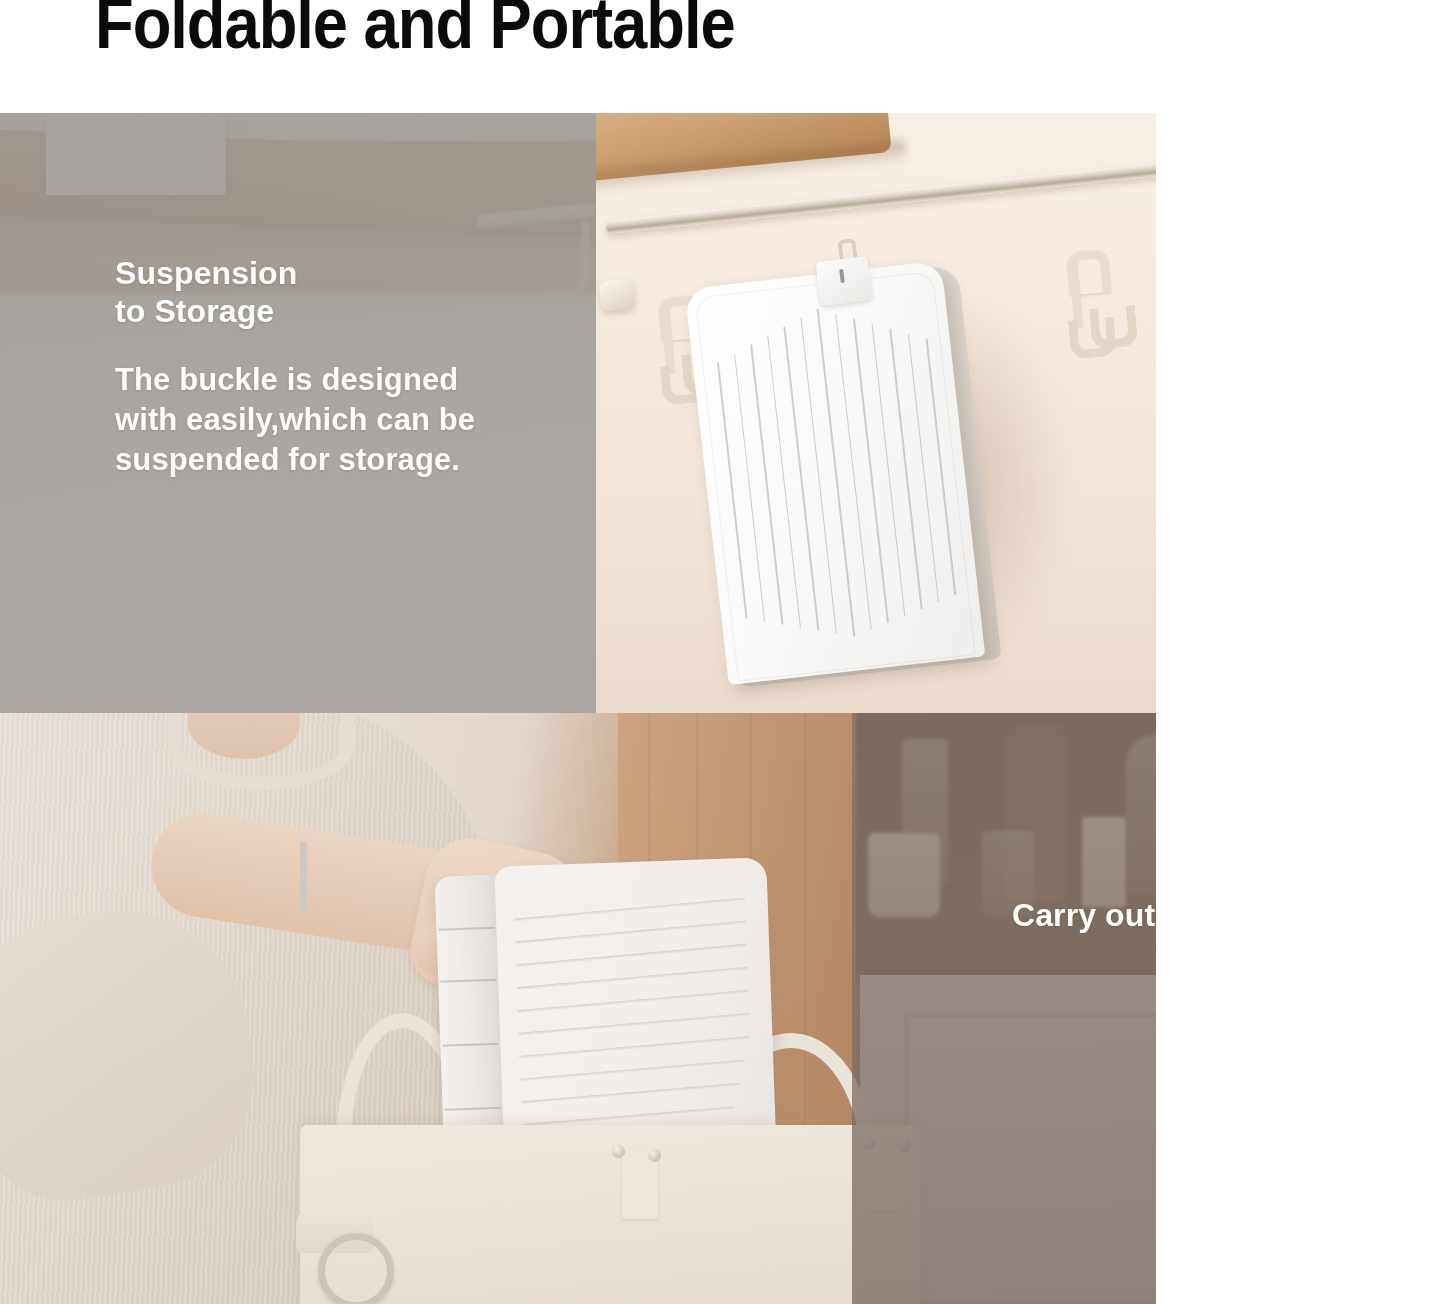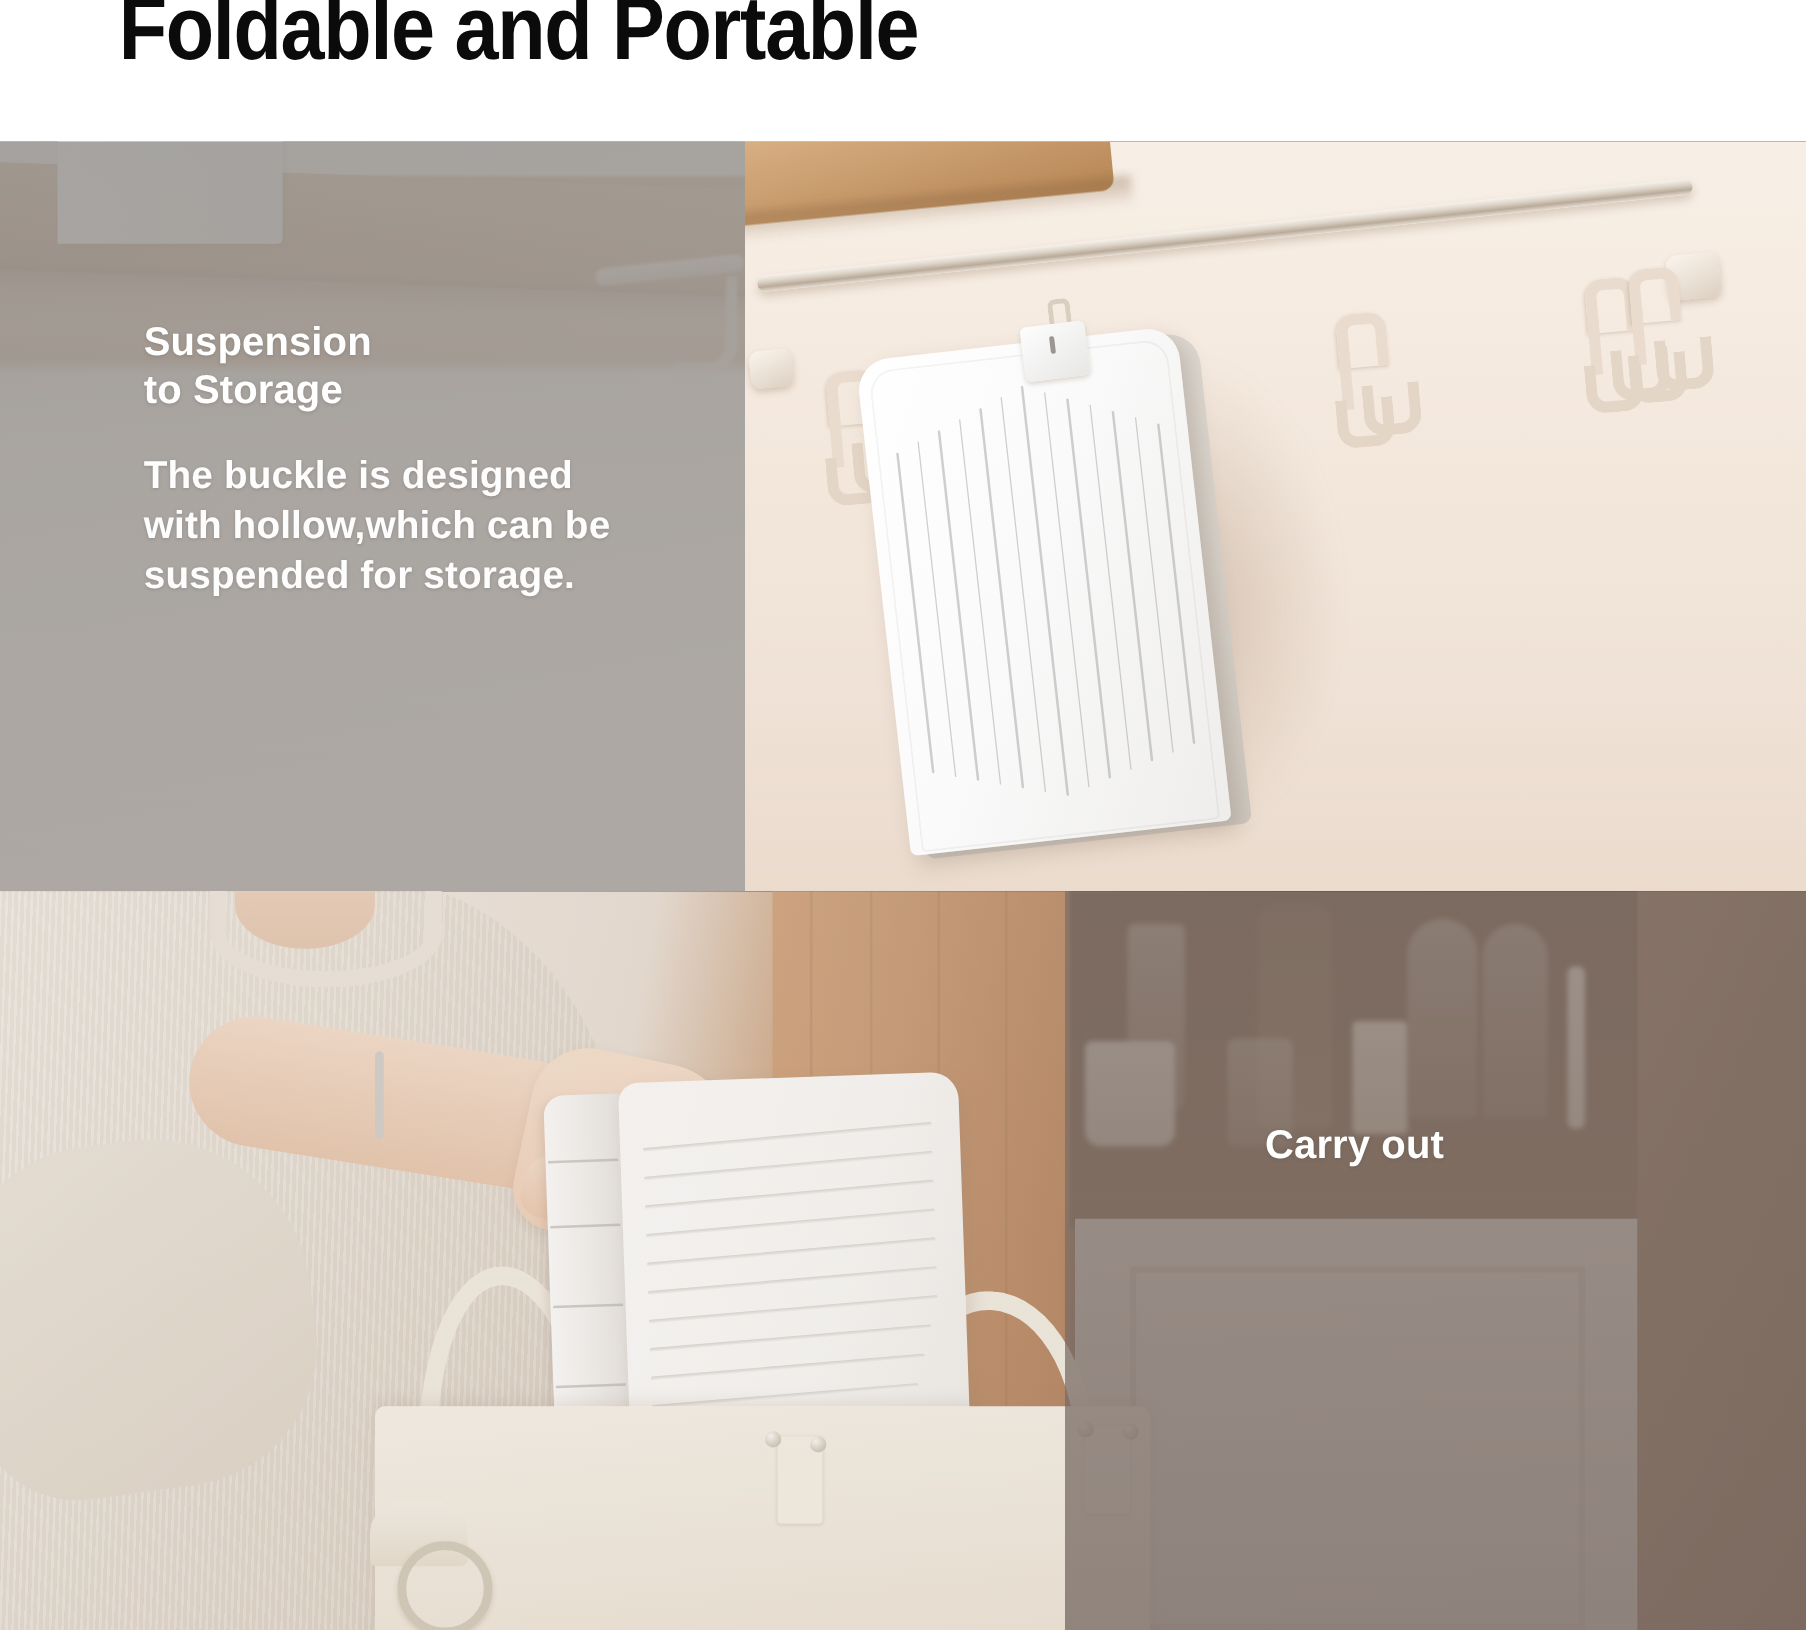--- a/index.html
+++ b/index.html
@@ -7,24 +7,24 @@
     padding: 0;
     background: #ffffff;
   }
   body {
     font-family: "Liberation Sans", sans-serif;
     -webkit-font-smoothing: antialiased;
   }
 
   #page {
     position: relative;
-    width: 1445px;
+    width: 1156px;
     height: 1304px;
     overflow: hidden;
-    background: #4c1d95;
+    background: #7f1d1d;
   }
 
   
   #header-band {
     position: absolute;
     left: 0; top: 0;
     width: 1445px;
     height: 113px;
     background: #ffffff;
     z-index: 40;
@@ -734,21 +734,21 @@
         <div id="b-overlay-left"></div>
         <div id="b-overlay-right"></div>
       </div>
     </div>
   </div>
 
   <div class="copy-block" id="copy-suspension">
     <p class="copy-heading">Suspension
 to Storage</p>
     <p class="copy-body">The buckle is designed
-with hollow,which can be
+with easily,which can be
 suspended for storage.</p>
   </div>
 
   <div class="copy-block" id="copy-carry">
     <p class="copy-heading">Carry out</p>
   </div>
 
 </div>
 
 </body></html>

